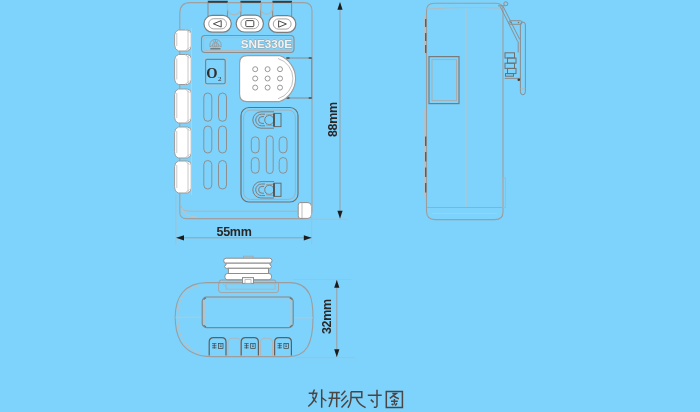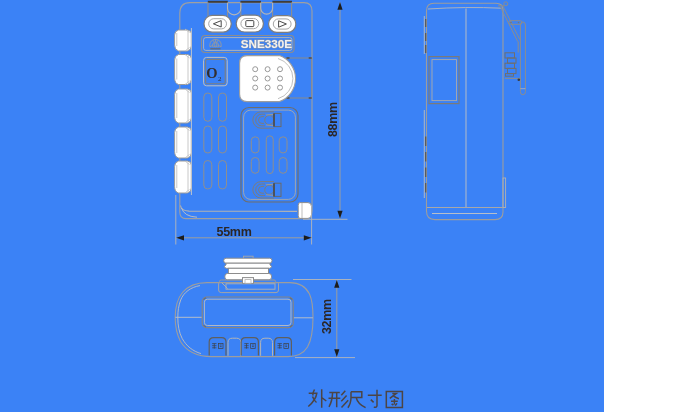--- a/index.html
+++ b/index.html
@@ -1,16 +1,16 @@
 <!DOCTYPE html>
 <html><head>
 <meta charset="utf-8">
 <style>
 html,body{margin:0;padding:0;background:#ffffff;}
-#page{position:relative;width:604px;height:412px;background:#3b82f6;overflow:hidden;
+#page{position:relative;width:700px;height:412px;background:#7dd3fc;overflow:hidden;
 font-family:"Liberation Sans", sans-serif;}
 svg{position:absolute;left:0;top:0;}
 </style>
 </head>
 <body>
 <div id="page">
 <svg width="700" height="412" viewBox="0 0 700 412">
 
 <g fill="none" stroke="#a0a0a0" stroke-width="1.1">
 <path d="M 190 2.6 L 304 2.6 Q 312 2.6 312 11 L 312 211 Q 312 218.6 304 218.6 L 186 218.6 Q 179.8 218.6 179.8 212 L 179.8 13 Q 180 2.6 190 2.6 Z"></path>

